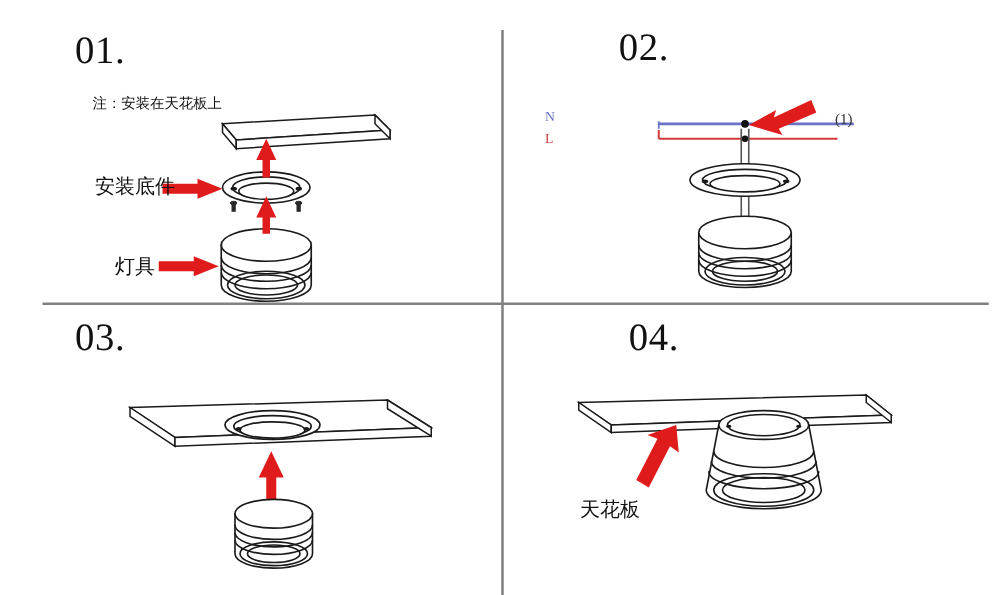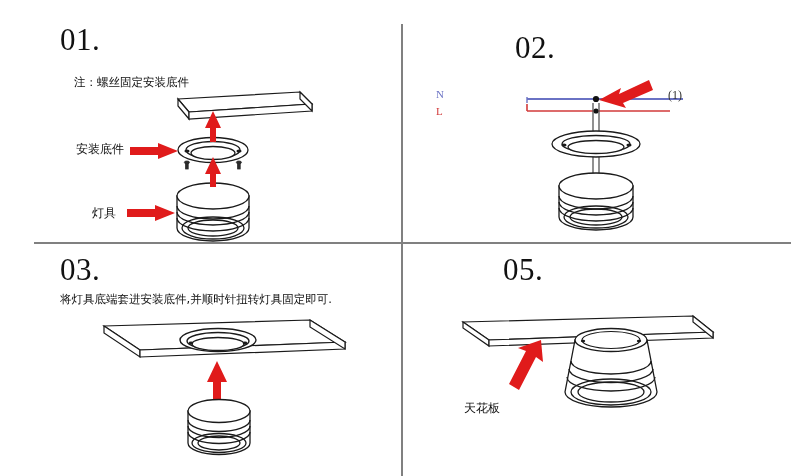--- a/index.html
+++ b/index.html
@@ -67,21 +67,21 @@
     position: absolute;
     font-family: "DejaVu Sans", sans-serif;
     font-size: 11.5px;
     line-height: 15px;
     color: #111111;
     white-space: nowrap;
   }
   .callout {
     position: absolute;
     font-family: "DejaVu Sans", sans-serif;
-    font-size: 12px;
+    font-size: 16px;
     line-height: 14px;
     color: #111111;
     white-space: nowrap;
   }
   .wire-ref {
     position: absolute;
     font-family: "Liberation Serif", serif;
     font-size: 12px;
     color: #333333;
     white-space: nowrap;
@@ -98,21 +98,21 @@
 <div class="sheet">
 
   <div class="divider-v"></div>
   <div class="divider-h"></div>
 
   <div class="panel panel-01">
 
     <div class="step-number" style="left:60px; top:24px;">01.</div>
 
 
-    <div class="step-note" style="left:74px; top:75px;">注：螺丝固定安装底件</div>
+    <div class="step-note" style="left:74px; top:75px;">注：安装在天花板上</div>
 
     <svg class="art" width="401" height="242">
 
       <g fill="#ffffff" stroke="#1a1a1a" stroke-width="1.2">
         <polygon points="178,99 300,92 312,104 189,112"></polygon>
         <polygon points="178,99 189,112 189,119 178,106"></polygon>
         <polygon points="189,112 312,104 312,111 189,119"></polygon>
         <polygon points="300,92 312,104 312,111 300,99"></polygon>
       </g>
 
@@ -158,21 +158,21 @@
         <polygon points="175,213 155,205 155,209 127,209 127,217 155,217 155,221"></polygon>
       </g>
     </svg>
 
     <div class="callout" style="left:76px; top:142px;">安装底件</div>
     <div class="callout" style="left:92px; top:206px;">灯具</div>
   </div>
 
   <div class="panel panel-02">
 
-    <div class="step-number" style="left:112px; top:22px;margin-top:10px;">02.</div>
+    <div class="step-number" style="left:92px; top:22px;">02.</div>
 
 
     <svg class="art" width="397" height="242">
 
       <g>
         <line x1="124" y1="99" x2="280" y2="99" stroke="#6a72c4" stroke-width="2.2"></line>
         <line x1="124" y1="97" x2="124" y2="103" stroke="#6a72c4" stroke-width="1.4"></line>
       </g>
       <g>
         <line x1="124" y1="111" x2="267" y2="111" stroke="#d23a3a" stroke-width="1.6"></line>
@@ -216,21 +216,20 @@
 
     <div class="wire-ref" style="left:33px; top:88px; font-size:11px; color:#6a72c4;">N</div>
     <div class="wire-ref" style="left:33px; top:105px; font-size:11px; color:#d23a3a;">L</div>
     <div class="wire-ref" style="left:265px; top:88px;">(1)</div>
   </div>
 
   <div class="panel panel-03">
 
     <div class="step-number" style="left:60px; top:10px;">03.</div>
 
-    <div class="step-desc" style="left:60px; top:48px;">将灯具底端套进安装底件,并顺时针扭转灯具固定即可.</div>
 
     <svg class="art" width="401" height="232">
 
       <g fill="#ffffff" stroke="#1a1a1a" stroke-width="1.2">
         <polygon points="104,82 310,76 345,98 140,106"></polygon>
         <polygon points="104,82 140,106 140,113 104,89"></polygon>
         <polygon points="140,106 345,98 345,105 140,113"></polygon>
         <polygon points="310,76 345,98 345,105 310,83"></polygon>
       </g>
 
@@ -255,21 +254,21 @@
         <path d="M188,182 A31,11.5 0 0 0 250,182" fill="none"></path>
         <path d="M188,188 A31,11.5 0 0 0 250,188" fill="none"></path>
         <ellipse cx="219" cy="199" rx="27" ry="9.5" fill="none"></ellipse>
         <ellipse cx="219" cy="199" rx="21" ry="7" fill="none"></ellipse>
       </g>
     </svg>
   </div>
 
   <div class="panel panel-04">
 
-    <div class="step-number" style="left:100px; top:10px;">05.</div>
+    <div class="step-number" style="left:100px; top:10px;">04.</div>
 
     <svg class="art" width="397" height="232">
 
       <g fill="#ffffff" stroke="#1a1a1a" stroke-width="1.2">
         <polygon points="60,78 290,72 310,88 86,96"></polygon>
         <polygon points="60,78 86,96 86,102 60,84"></polygon>
         <polygon points="86,96 310,88 310,94 86,102"></polygon>
         <polygon points="290,72 310,88 310,94 290,78"></polygon>
       </g>
 

